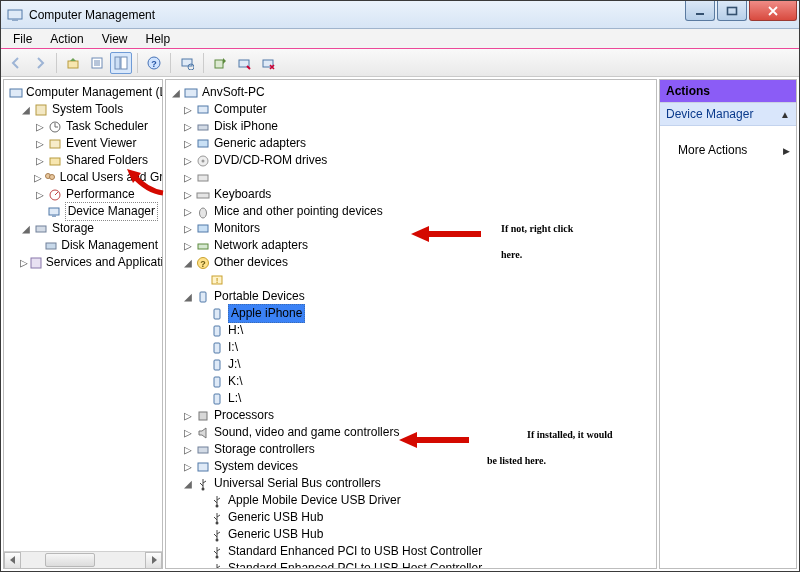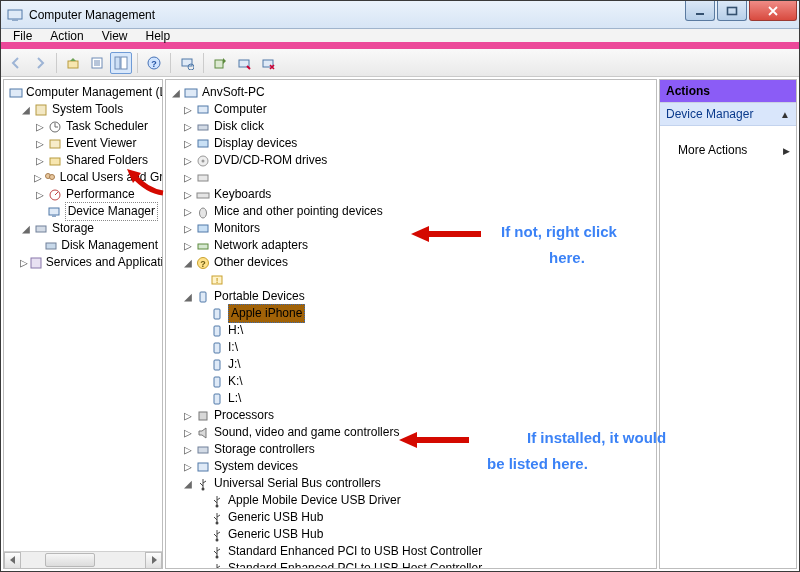--- a/index.html
+++ b/index.html
@@ -5,48 +5,48 @@
   * { box-sizing: border-box; }
   html, body { margin:0; padding:0; font-family: "Segoe UI", Tahoma, sans-serif; font-size:12px; color:#000; }
   .window { width:800px; height:572px; border:1px solid #3a3a3a; background:#fff; display:flex; flex-direction:column; position:relative; }
   .titlebar { height:28px; background:linear-gradient(#eaf2fb,#d7e5f5); display:flex; align-items:center; padding:0 0 0 6px; border-bottom:1px solid #a0b4cc;text-align:right; }
   .titlebar .icon { width:16px; height:16px; margin-right:6px; }
   .titlebar .title { color:#000; }
   .winbtns { margin-left:auto; display:flex; height:100%; }
   .winbtn { width:30px; height:20px; margin-top:0; border:1px solid #5a7aa0; border-top:none; border-radius:0 0 3px 3px; display:flex; align-items:center; justify-content:center; margin-right:2px; background:linear-gradient(#dbe7f6,#b7cfe9); cursor:default;}
   .winbtn.close { width:48px; background:linear-gradient(#f08c86,#d84a3f); border-color:#9b3a33;}
   .winbtn svg { width:12px; height:10px; }
-  .menubar { height:20px; background:#f3f3f3; border-bottom:7px solid #ec4899; display:flex; align-items:center; padding:0 4px; gap:2px;}
+  .menubar { height:20px; background:#f3f3f3; border-bottom:1px solid #ec4899; display:flex; align-items:center; padding:0 4px; gap:2px;}
   .menuitem { padding:2px 8px; cursor:default; }
   .toolbar { height:28px; background:linear-gradient(#f9f9f9,#e9e9e9); border-bottom:1px solid #c9c9c9; display:flex; align-items:center; padding:0 4px; gap:2px;}
   .tbtn { width:22px; height:22px; border:1px solid transparent; border-radius:2px; display:flex; align-items:center; justify-content:center; cursor:default;}
   .tbtn.disabled { opacity:0.45; }
   .tdiv { width:1px; height:20px; background:#ccc; margin:0 3px;}
   .body { flex:1; display:flex; overflow:hidden;}
   .pane { border:1px solid #bdbdbd; background:#fff; overflow:auto; }
   .pane-left { width:160px; margin:2px 0 2px 2px;}
   .pane-mid  { flex:1; margin:2px 0 2px 2px;}
   .pane-right{ width:138px; margin:2px 2px 2px 2px; display:flex; flex-direction:column;}
   .tree { padding:4px 2px; white-space:nowrap; }
   .node { display:flex; align-items:center; height:17px; line-height:17px; padding:0 2px;}
   .node .exp { width:12px; text-align:center; color:#6a6a6a; font-size:13px; cursor:default; user-select:none; font-family: monospace;}
   .node .ic  { width:16px; height:16px; margin:0 3px 0 1px; display:flex; align-items:center; justify-content:center;}
   .node .lbl {}
-  .node.selected .lbl { background:#a16207; border:1px dotted #3a6cb5; padding:0 2px;}
+  .node.selected .lbl { background:#3b82f6; border:1px dotted #3a6cb5; padding:0 2px;}
   .node.boxed .lbl { border:1px dotted #888; padding:0 2px;}
   .indent1 { padding-left:14px; }
   .indent2 { padding-left:28px; }
   .actions-hdr { background:#8b5cf6; border-bottom:1px solid #c9d2e2; padding:4px 6px; font-weight:bold;}
   .actions-sub { background:#d9e6fb; color:#0a3a8c; padding:4px 6px; border-bottom:1px solid #c3d3ee; display:flex; align-items:center;}
   .actions-item{ padding:6px 6px 6px 18px; display:flex; align-items:center; cursor:default;margin-top:11px;}
   .scrollbar-h { height:17px; background:#efefef; border-top:1px solid #d0d0d0; display:flex; align-items:center;}
   .sb-btn { width:17px; height:17px; background:linear-gradient(#fdfdfd,#e1e1e1); border:1px solid #bcbcbc; display:flex; align-items:center; justify-content:center;}
   .sb-track { flex:1; position:relative; height:17px;}
   .sb-thumb { position:absolute; left:24px; width:50px; top:1px; height:14px; background:linear-gradient(#f6f6f6,#dcdcdc); border:1px solid #b8b8b8; border-radius:2px;}
-  .annot { position:absolute; color:#3b82f6; font-weight:bold; font-size:15px; font-family: Liberation Sans, sans-serif; pointer-events:none;}
+  .annot { position:absolute; color:#000000; font-weight:bold; font-size:10px; font-family: Liberation Serif, serif; pointer-events:none;}
   .arrow-red { position:absolute; pointer-events:none;}
   .caret { margin-left:auto; font-size:10px; color:#333;}
   .caret.up::before { content:"▲"; }
   .caret.right::before { content:"▶"; font-size:9px;}
 </style>
 </head>
 <body>
 
 <div class="window">
 
@@ -297,30 +297,30 @@
             </span>
             <span class="lbl">Computer</span>
           </div>
         <div class="node indent1">
             <span class="exp">▷</span>
             <span class="ic">
               <svg width="14" height="14">
                 <rect x="2" y="5" width="10" height="5" fill="#d3dbe6" stroke="#708099"></rect>
               </svg>
             </span>
-            <span class="lbl">Disk click</span>
+            <span class="lbl">Disk iPhone</span>
           </div>
         <div class="node indent1">
             <span class="exp">▷</span>
             <span class="ic">
               <svg width="14" height="14">
                 <rect x="2" y="3" width="10" height="7" fill="#c9e0f5" stroke="#5079a8"></rect>
               </svg>
             </span>
-            <span class="lbl">Display devices</span>
+            <span class="lbl">Generic adapters</span>
           </div>
         <div class="node indent1">
             <span class="exp">▷</span>
             <span class="ic">
               <svg width="14" height="14">
                 <circle cx="7" cy="7" r="5" fill="#eee" stroke="#999"></circle>
                 <circle cx="7" cy="7" r="1.5" fill="#999"></circle>
               </svg>
             </span>
             <span class="lbl">DVD/CD-ROM drives</span>
@@ -572,21 +572,21 @@
   <svg class="arrow-red" style="left:126px; top:168px;" width="38" height="28" viewBox="0 0 38 28">
       <path d="M36 24 Q20 22 6 6" stroke="#d40900" stroke-width="5" fill="none"></path>
       <path d="M0 0 L14 4 L6 14 Z" fill="#d40900"></path>
     </svg>
 
   <svg class="arrow-red" style="left:410px; top:224px;" width="70" height="18" viewBox="0 0 70 18">
       <path d="M70 9 L12 9" stroke="#d40900" stroke-width="6"></path>
       <path d="M0 9 L18 1 L18 17 Z" fill="#d40900"></path>
     </svg>
   <div class="annot" style="left:500px; top:222px;">If not, right click</div>
-  <div class="annot" style="left:500px; top:248px;margin-left:48px;">here.</div>
+  <div class="annot" style="left:500px; top:248px;">here.</div>
 
   <svg class="arrow-red" style="left:398px; top:430px;" width="70" height="18" viewBox="0 0 70 18">
       <path d="M70 9 L12 9" stroke="#d40900" stroke-width="6"></path>
       <path d="M0 9 L18 1 L18 17 Z" fill="#d40900"></path>
     </svg>
   <div class="annot" style="left:486px; top:428px;padding-left:40px;">If installed, it would</div>
   <div class="annot" style="left:486px; top:454px;">be listed here.</div>
 
 </div>
 

